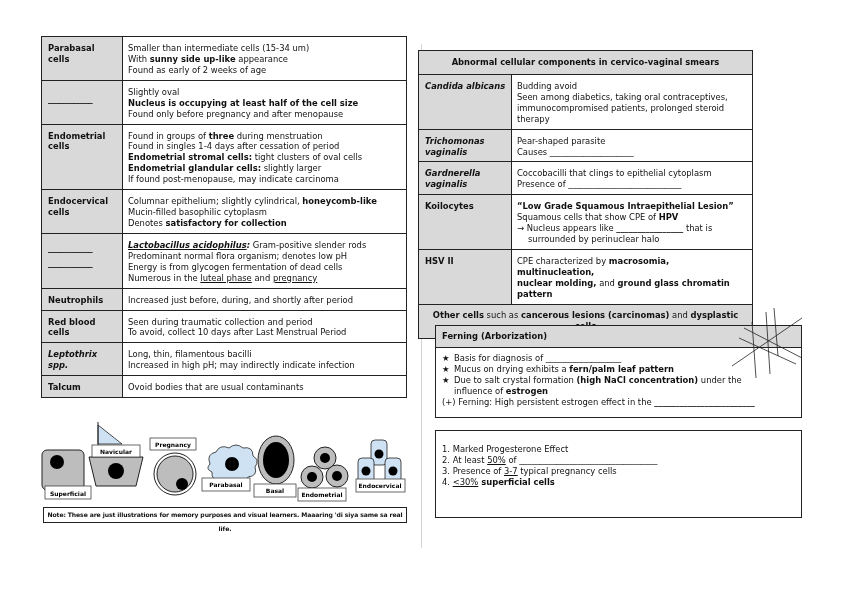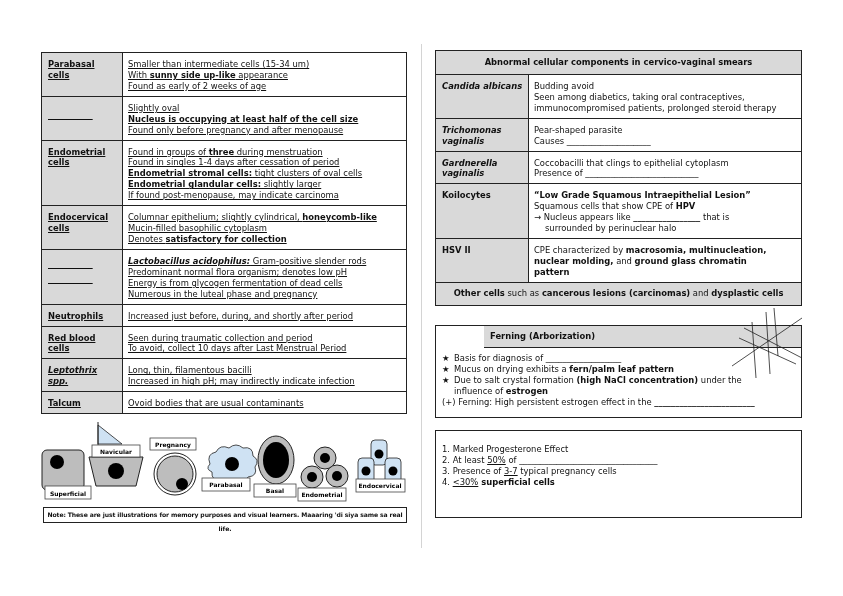--- a/index.html
+++ b/index.html
@@ -2,43 +2,43 @@
 <html><head>
 <meta charset="utf-8">
 <style>
   * { box-sizing: border-box; margin: 0; padding: 0; }
   html, body { width: 843px; height: 596px; background: #ffffff; overflow: hidden; }
   body { position: relative; font-family: "DejaVu Sans", sans-serif; color: #111; font-size: 8.4px; line-height: 1.3; }
 
   .divider { position: absolute; left: 421px; top: 44px; width: 1px; height: 504px; background: #d4d4d4; }
 
   
-  table.cells { position: absolute; left: 41px; top: 52px; width: 366px; border-collapse: collapse; text-decoration: underline; }
+  table.cells { position: absolute; left: 41px; top: 36px; width: 366px; border-collapse: collapse; }
   table.cells td { border: 1.6px solid #222; vertical-align: top; }
   table.cells td.lab { width: 81px; background: #d9d9d9; font-weight: bold; padding: 6px 4px 4px 6px; }
   table.cells td.desc { background: #fff; padding: 6px 5px 4px 5px; }
   .blank { display: block; letter-spacing: -0.5px; }
   u { text-decoration: underline; }
 
   
   .illus { position: absolute; left: 40px; top: 422px; width: 368px; height: 84px; }
   .illus svg { width: 100%; height: 100%; }
   .note { position: absolute; left: 43px; top: 507px; width: 364px; height: 16px; border: 1px solid #222; font-size: 6.1px; font-weight: bold; text-align: center; line-height: 14px; font-family: "DejaVu Sans", sans-serif; letter-spacing: -0.1px; }
 
   
-  table.abn { position: absolute; left: 435px; top: 50px; width: 367px; border-collapse: collapse; }
+  table.abn { position: absolute; left: 418px; top: 50px; width: 335px; border-collapse: collapse; }
   table.abn td { border: 1.6px solid #222; vertical-align: top; }
   table.abn td.head { background: #d9d9d9; text-align: center; font-weight: bold; padding: 6px 4px; height: 23px; }
   table.abn td.lab { width: 93px; background: #d9d9d9; font-weight: bold; padding: 6px 5px 4px 6px; }
   table.abn td.lab.it { font-style: italic; }
   table.abn td.desc { background: #fff; padding: 6px 5px 4px 5px; }
   table.abn td.foot { background: #d9d9d9; padding: 5px 5px 6px 5px; text-align: center; }
 
   .box { position: absolute; left: 435px; width: 367px; border: 1.6px solid #222; background: #fff; }
-  .box .bhead { background: #d9d9d9; font-weight: bold; padding: 5px 6px; border-bottom: 1.6px solid #222; height: 22px; margin-left: 48px; }
+  .box .bhead { background: #d9d9d9; font-weight: bold; padding: 5px 6px; border-bottom: 1.6px solid #222; height: 22px; }
   .box .bbody { padding: 5px 5px 4px 6px; }
   .ferning { top: 325px; height: 93px; }
   .criteria { top: 430px; height: 88px; }
   .star-row { display: flex; }
   .star { width: 12px; flex: none; }
   .cross { position: absolute; left: 724px; top: 308px; width: 82px; height: 72px; pointer-events: none; }
 </style>
 </head>
 <body>
 

